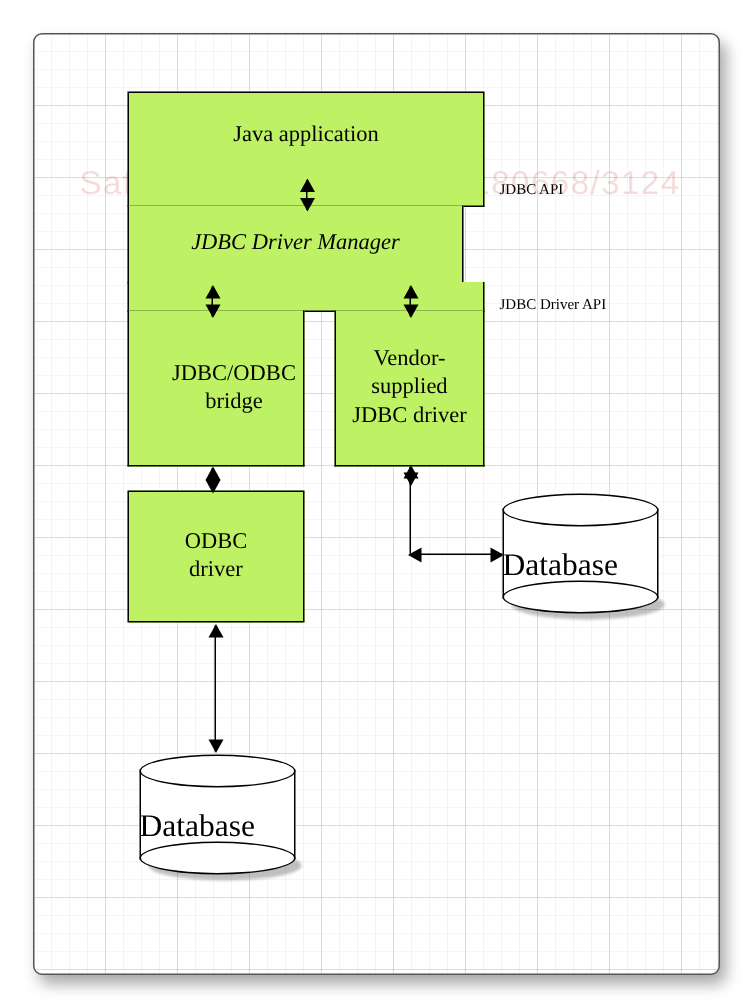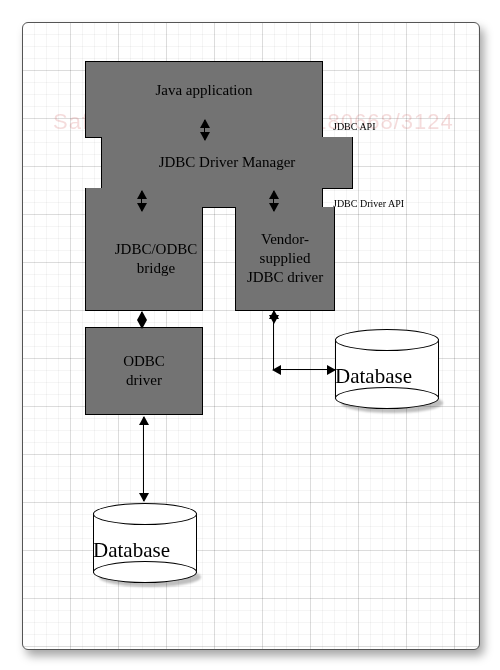--- a/index.html
+++ b/index.html
@@ -30,21 +30,21 @@
       linear-gradient(to bottom, rgba(0,0,0,0.10) 1px, transparent 1px),
       linear-gradient(to right, rgba(0,0,0,0.04) 1px, transparent 1px),
       linear-gradient(to bottom, rgba(0,0,0,0.04) 1px, transparent 1px);
     background-size: 48px 48px, 48px 48px, 12px 12px, 12px 12px;
     background-position: -1px -1px;
   }
   .layer { position:absolute; inset:0; }
 
   .box {
     position: absolute;
-    background: #737373;
+    background: #bef264;
     border: 1.5px solid #000;
     display: flex;
     align-items: center;
     justify-content: center;
     text-align: center;
     font-size: 15px;
     line-height: 1.25;
     padding: 4px;
     box-sizing: border-box;
   }
@@ -114,33 +114,33 @@
     <div class="watermark" style="left:30px; top:86px;">Safari Books Online : 52180668/3124</div>
 
     <div class="box" style="left:62px; top:38px; width:238px; height:58px; z-index:2;">
       <span>Java application</span>
     </div>
 
     <div class="box" style="left:62px; top:95px; width:238px; height:20px; border-top:none; z-index:2;"></div>
 
     <div class="api-label" style="left:310px; top:98px;">JDBC API</div>
 
-    <div class="box" style="left:78px; top:114px; width:252px; height:52px; border-top:none; z-index:2;">
+    <div class="box" style="left:62px; top:114px; width:224px; height:52px; border-top:none; z-index:2;font-style:italic;">
       <span>JDBC Driver Manager</span>
     </div>
 
     <div class="box" style="left:62px; top:165px; width:238px; height:20px; border-top:none; z-index:2;"></div>
 
     <div class="api-label" style="left:310px; top:175px;">JDBC Driver API</div>
 
     <div class="box" style="left:62px; top:184px; width:118px; height:104px; border-top:none; z-index:2; white-space:pre-line;padding-left:28px;">
       <span>JDBC/ODBC
 bridge</span>
     </div>
-    <div class="box" style="left:212px; top:184px; width:100px; height:104px; border-top:none; z-index:2; white-space:pre-line;">
+    <div class="box" style="left:200px; top:184px; width:100px; height:104px; border-top:none; z-index:2; white-space:pre-line;">
       <span>Vendor-
 supplied
 JDBC driver</span>
     </div>
 
     <div class="box" style="left:62px; top:304px; width:118px; height:88px; z-index:2; white-space:pre-line;">
       <span>ODBC
 driver</span>
     </div>
 

